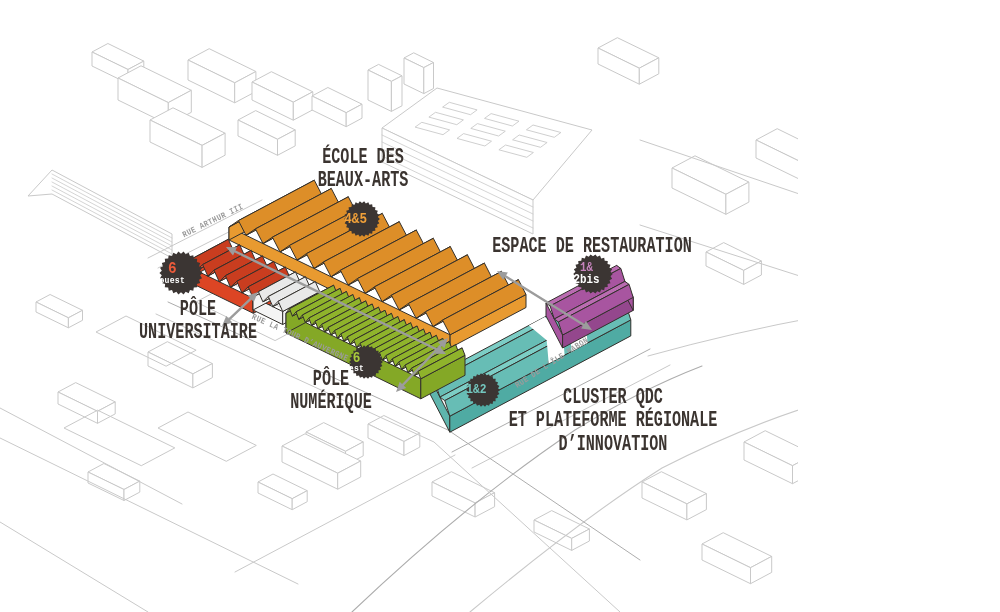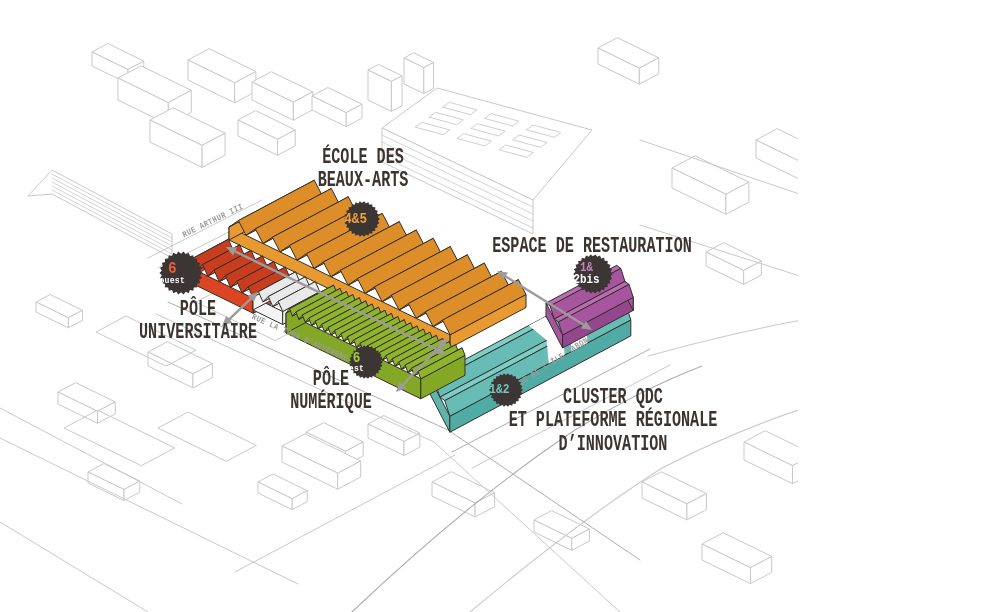--- a/index.html
+++ b/index.html
@@ -339,21 +339,21 @@
   </div>
   <div class="badge" style="left:366px;top:362px;width:36px;height:36px;">
     <svg class="scallop" viewBox="-25 -25 50 50">
         <path d="M23.50,0.00L20.85,2.53L22.82,5.62L19.64,7.45L20.81,10.92L17.28,11.93L17.59,15.58L13.93,15.72L13.35,19.34L9.76,18.59L8.33,21.97L5.03,20.39L2.83,23.33L-0.00,21.00L-2.83,23.33L-5.03,20.39L-8.33,21.97L-9.76,18.59L-13.35,19.34L-13.93,15.72L-17.59,15.58L-17.28,11.93L-20.81,10.92L-19.64,7.45L-22.82,5.62L-20.85,2.53L-23.50,-0.00L-20.85,-2.53L-22.82,-5.62L-19.64,-7.45L-20.81,-10.92L-17.28,-11.93L-17.59,-15.58L-13.93,-15.72L-13.35,-19.34L-9.76,-18.59L-8.33,-21.97L-5.03,-20.39L-2.83,-23.33L-0.00,-21.00L2.83,-23.33L5.03,-20.39L8.33,-21.97L9.76,-18.59L13.35,-19.34L13.93,-15.72L17.59,-15.58L17.28,-11.93L20.81,-10.92L19.64,-7.45L22.82,-5.62L20.85,-2.53Z" fill="#3B3533"></path>
       </svg>
     <div class="txt">
       <span class="b-l1" style="color: rgb(169, 201, 61);">6</span>
       <span class="b-l2">est</span>
     </div>
   </div>
-  <div class="badge" style="left:506px;top:390px;width:36px;height:36px;">
+  <div class="badge" style="left:483px;top:390px;width:36px;height:36px;">
     <svg class="scallop" viewBox="-25 -25 50 50">
         <path d="M23.50,0.00L20.85,2.53L22.82,5.62L19.64,7.45L20.81,10.92L17.28,11.93L17.59,15.58L13.93,15.72L13.35,19.34L9.76,18.59L8.33,21.97L5.03,20.39L2.83,23.33L-0.00,21.00L-2.83,23.33L-5.03,20.39L-8.33,21.97L-9.76,18.59L-13.35,19.34L-13.93,15.72L-17.59,15.58L-17.28,11.93L-20.81,10.92L-19.64,7.45L-22.82,5.62L-20.85,2.53L-23.50,-0.00L-20.85,-2.53L-22.82,-5.62L-19.64,-7.45L-20.81,-10.92L-17.28,-11.93L-17.59,-15.58L-13.93,-15.72L-13.35,-19.34L-9.76,-18.59L-8.33,-21.97L-5.03,-20.39L-2.83,-23.33L-0.00,-21.00L2.83,-23.33L5.03,-20.39L8.33,-21.97L9.76,-18.59L13.35,-19.34L13.93,-15.72L17.59,-15.58L17.28,-11.93L20.81,-10.92L19.64,-7.45L22.82,-5.62L20.85,-2.53Z" fill="#3B3533"></path>
       </svg>
     <div class="txt">
         <span class="b-l1" style="font-size: 12.5px; color: rgb(116, 199, 191);">1&amp;2</span>
       </div>
   </div>
   <div class="badge twoline12" style="left:593px;top:274px;width:42px;height:42px;">
     <svg class="scallop" viewBox="-25 -25 50 50">
         <path d="M23.50,0.00L20.85,2.53L22.82,5.62L19.64,7.45L20.81,10.92L17.28,11.93L17.59,15.58L13.93,15.72L13.35,19.34L9.76,18.59L8.33,21.97L5.03,20.39L2.83,23.33L-0.00,21.00L-2.83,23.33L-5.03,20.39L-8.33,21.97L-9.76,18.59L-13.35,19.34L-13.93,15.72L-17.59,15.58L-17.28,11.93L-20.81,10.92L-19.64,7.45L-22.82,5.62L-20.85,2.53L-23.50,-0.00L-20.85,-2.53L-22.82,-5.62L-19.64,-7.45L-20.81,-10.92L-17.28,-11.93L-17.59,-15.58L-13.93,-15.72L-13.35,-19.34L-9.76,-18.59L-8.33,-21.97L-5.03,-20.39L-2.83,-23.33L-0.00,-21.00L2.83,-23.33L5.03,-20.39L8.33,-21.97L9.76,-18.59L13.35,-19.34L13.93,-15.72L17.59,-15.58L17.28,-11.93L20.81,-10.92L19.64,-7.45L22.82,-5.62L20.85,-2.53Z" fill="#3B3533"></path>

